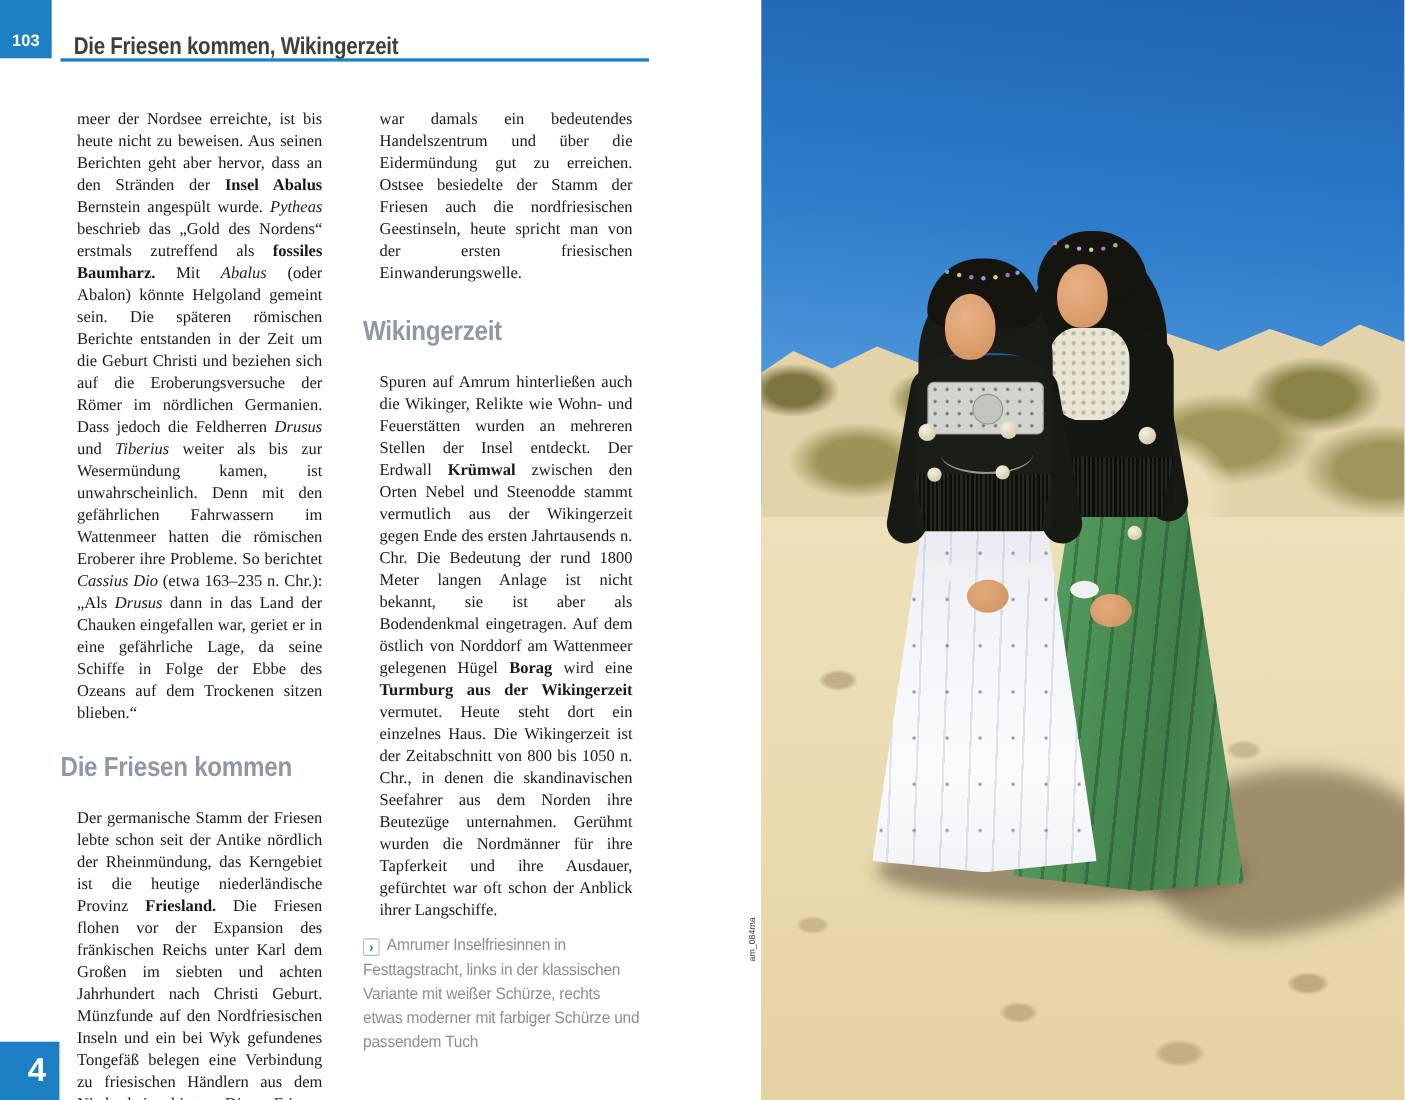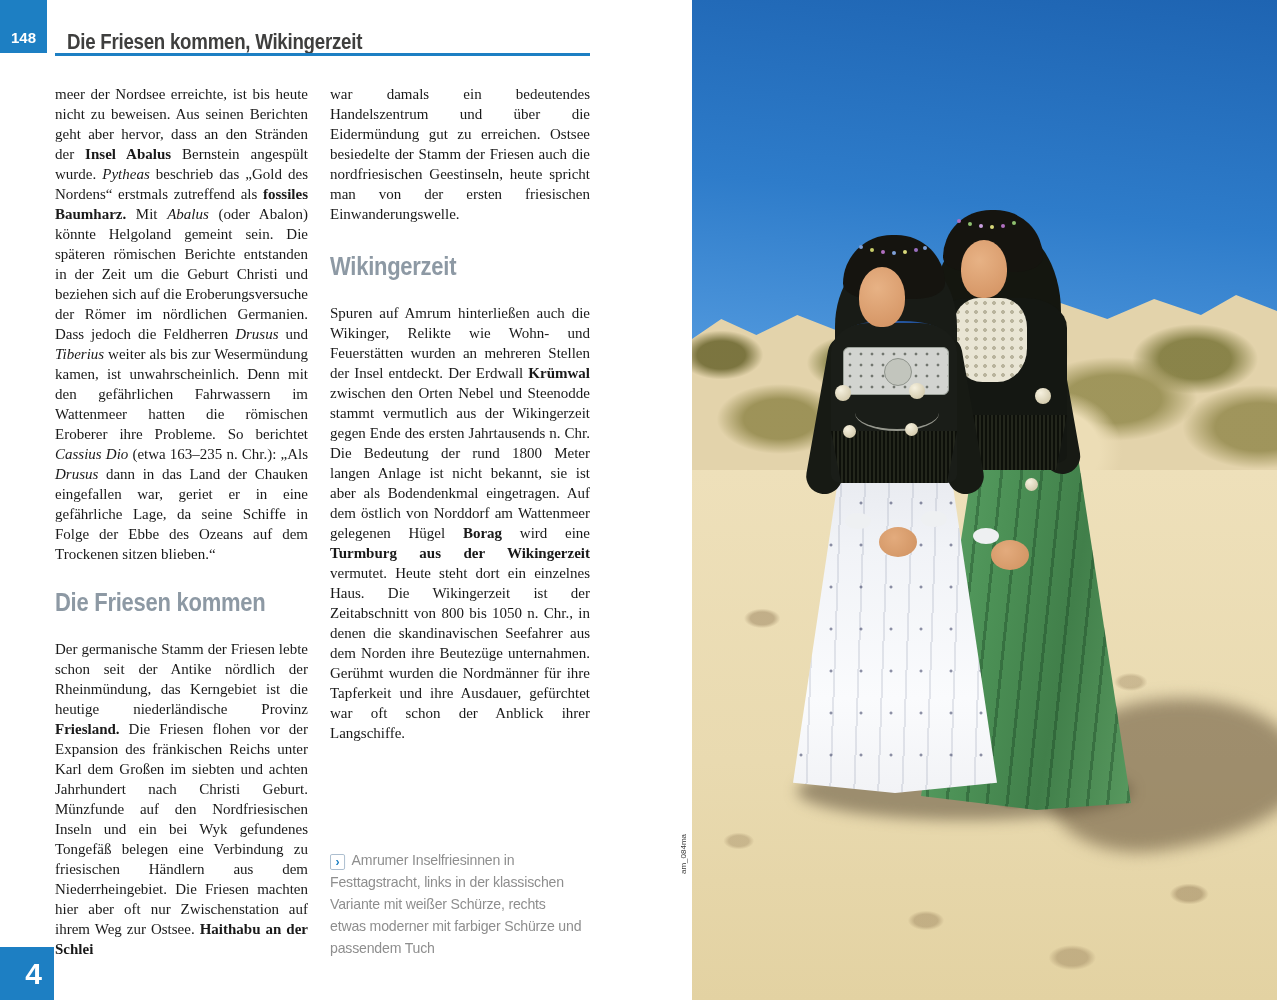--- a/index.html
+++ b/index.html
@@ -22,21 +22,21 @@
     font-family:"Liberation Sans",sans-serif;font-weight:bold;font-size:15px;}
   .running-title{position:absolute;left:67px;top:29px;margin:0;font-family:"Liberation Sans",sans-serif;
     font-weight:bold;font-size:22px;color:var(--title-gray);transform:scaleX(.85);transform-origin:left center;
     letter-spacing:-.3px;white-space:nowrap;}
   .header-rule{position:absolute;left:55px;top:53px;width:535px;height:3px;background:var(--accent-blue);}
 
   
   .col{position:absolute;top:84px;}
   .col1{left:55px;width:253px;}
   .col2{left:330px;width:260px;}
-  .body{font-size:15px;line-height:20px;text-align:justify;color:var(--body-ink);margin:0;}
+  .body{font-size:15px;line-height:20px;text-align:justify;color:var(--body-ink);margin:15px;}
   .body .b{font-weight:bold}
   .body .i{font-style:italic}
   .section-heading{margin:26px 0 24px 0;font-family:"Liberation Sans",sans-serif;font-weight:bold;
     font-size:25px;line-height:1;color:var(--heading-gray);transform:scaleX(.88);transform-origin:left center;
     letter-spacing:-.3px;white-space:nowrap;}
   .col2 .section-heading{margin-top:30px;}
 
   
   .caption{position:absolute;left:330px;top:849px;width:268px;font-family:"Liberation Sans",sans-serif;
     font-size:15px;line-height:22px;color:var(--caption-gray);transform:scaleX(.94);transform-origin:left top;
@@ -147,21 +147,21 @@
     background-image:
       repeating-linear-gradient(96deg,rgba(20,60,30,.35) 0 3px,transparent 3px 20px),
       linear-gradient(100deg,#5ea468 0%,var(--dress-green) 35%,#417f4a 65%,#58995f 100%);}
 </style>
 </head>
 <body>
 
 <div class="page">
 
   <div class="pagenum-box">
-    <span>148</span>
+    <span>103</span>
   </div>
   <h1 class="running-title">Die Friesen kommen, Wikingerzeit</h1>
   <div class="header-rule"></div>
 
   <div class="col col1">
     <p class="body"><span>meer der Nordsee erreichte, ist bis heute nicht zu beweisen. Aus seinen Berichten geht aber hervor, dass an den Stränden der </span><span class="b">Insel Abalus</span><span> Bernstein angespült wurde. </span><span class="i">Pytheas</span><span> beschrieb das „Gold des Nordens“ erstmals zutreffend als </span><span class="b">fossiles Baumharz.</span><span> Mit </span><span class="i">Abalus</span><span> (oder Abalon) könnte Helgoland gemeint sein. Die späteren römischen Berichte entstanden in der Zeit um die Geburt Christi und beziehen sich auf die Eroberungsversuche der Römer im nördlichen Germanien. Dass jedoch die Feldherren </span><span class="i">Drusus</span><span> und </span><span class="i">Tiberius</span><span> weiter als bis zur Wesermündung kamen, ist unwahrscheinlich. Denn mit den gefährlichen Fahrwassern im Wattenmeer hatten die römischen Eroberer ihre Probleme. So berichtet </span><span class="i">Cassius Dio</span><span> (etwa 163–235 n. Chr.): „Als </span><span class="i">Drusus</span><span> dann in das Land der Chauken eingefallen war, geriet er in eine gefährliche Lage, da seine Schiffe in Folge der Ebbe des Ozeans auf dem Trockenen sitzen blieben.“</span></p>
     <h2 class="section-heading">Die Friesen kommen</h2>
     <p class="body"><span>Der germanische Stamm der Friesen lebte schon seit der Antike nördlich der Rheinmündung, das Kerngebiet ist die heutige niederländische Provinz </span><span class="b">Friesland.</span><span> Die Friesen flohen vor der Expansion des fränkischen Reichs unter Karl dem Großen im siebten und achten Jahrhundert nach Christi Geburt. Münzfunde auf den Nordfriesischen Inseln und ein bei Wyk gefundenes Tongefäß belegen eine Verbindung zu friesischen Händlern aus dem Niederrheingebiet. Die Friesen machten hier aber oft nur Zwischenstation auf ihrem Weg zur Ostsee. </span><span class="b">Haithabu an der Schlei</span></p>
   </div>
 

